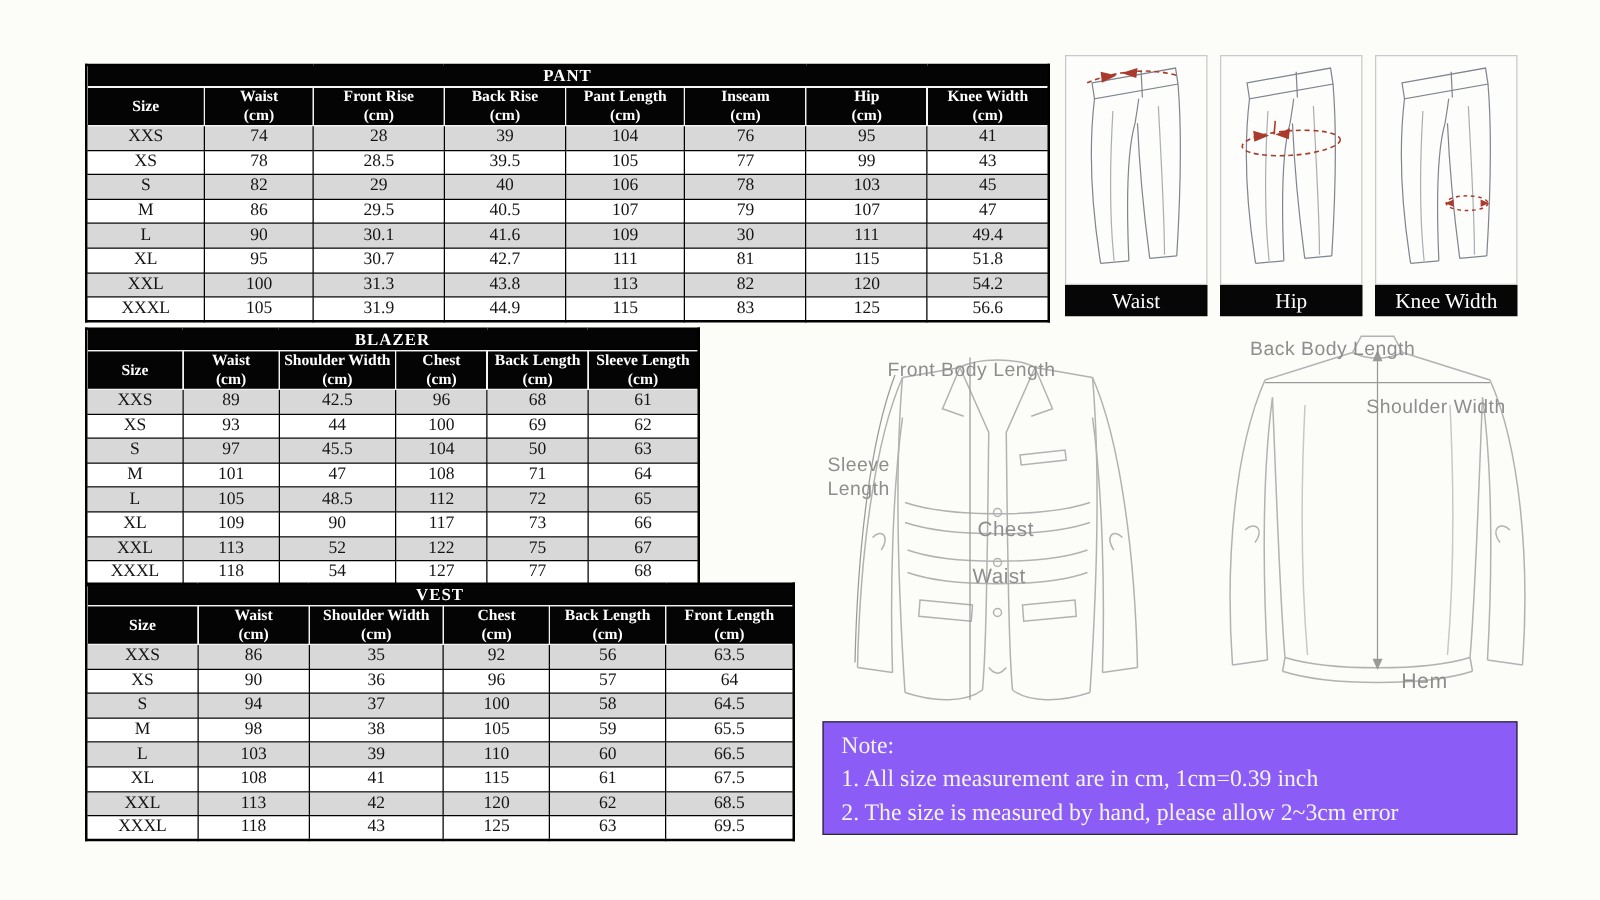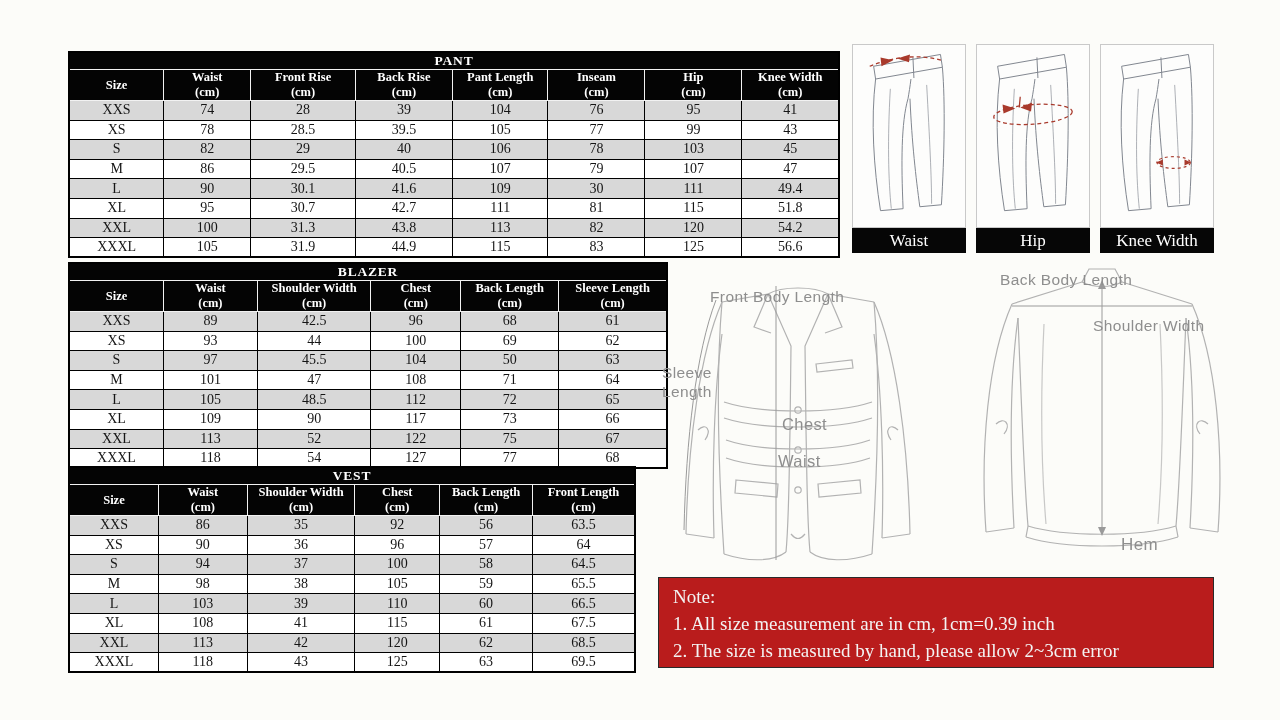--- a/index.html
+++ b/index.html
@@ -8,21 +8,21 @@
     width: 1280px; height: 720px;
     position: relative;
     background: #fcfcf9;
     font-family: "Liberation Serif", "DejaVu Serif", serif;
     overflow: hidden;
   }
 
   
   .tbl-host { position: absolute; }
   #pant-host   { left: 68px; top: 51px;  width: 772px; }
-  #blazer-host { left: 68px; top: 262px; width: 600px; }
+  #blazer-host { left: 68px; top: 262px; width: 492px; }
   #vest-host   { left: 68px; top: 466px; width: 568px; border-radius: 18px; }
 
   table.grid {
     width: 100%;
     border-collapse: collapse;
     table-layout: fixed;
     border: 2px solid #000;
   }
   .grid th, .grid td { padding: 0; text-align: center; overflow: hidden; }
   .grid .title-cell {
@@ -79,21 +79,21 @@
   #lbl-sleeve     { left: 14px;  top: 91px; width: 66px; line-height: 1.25; white-space: normal; }
   #lbl-chest      { left: 134px; top: 143px; font-size: 16.5px; }
   #lbl-waist      { left: 130px; top: 180px; font-size: 16.5px; }
   #lbl-back-body  { left: 54px;  top: 5px; }
   #lbl-shoulder   { left: 147px; top: 51px; }
   #lbl-hem        { left: 140px; top: 269px; font-size: 17px; margin-left: 35px; }
 
   
   #note-box {
     position: absolute; left: 658px; top: 577px; width: 556px; height: 91px;
-    background: #b91c1c; color: #f3f3f3;
+    background: #8b5cf6; color: #f3f3f3;
     padding: 5px 14px;
     font-size: 19px; line-height: 27px;
     border: 1px solid #2a2a2a;
   }
 </style>
 </head>
 <body>
 
 <svg width="0" height="0" style="position:absolute" aria-hidden="true">
   <defs>

